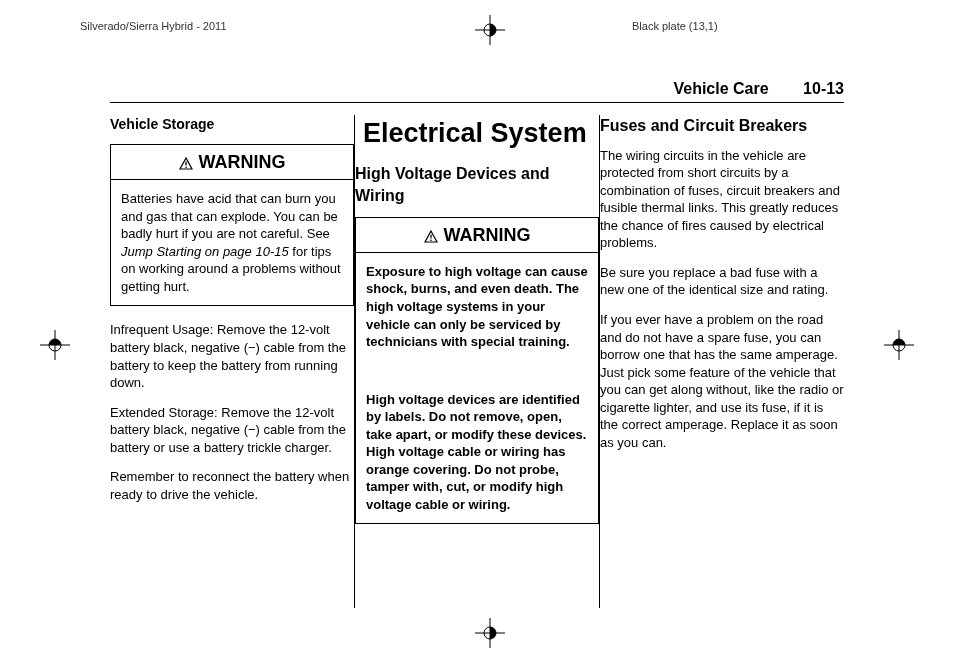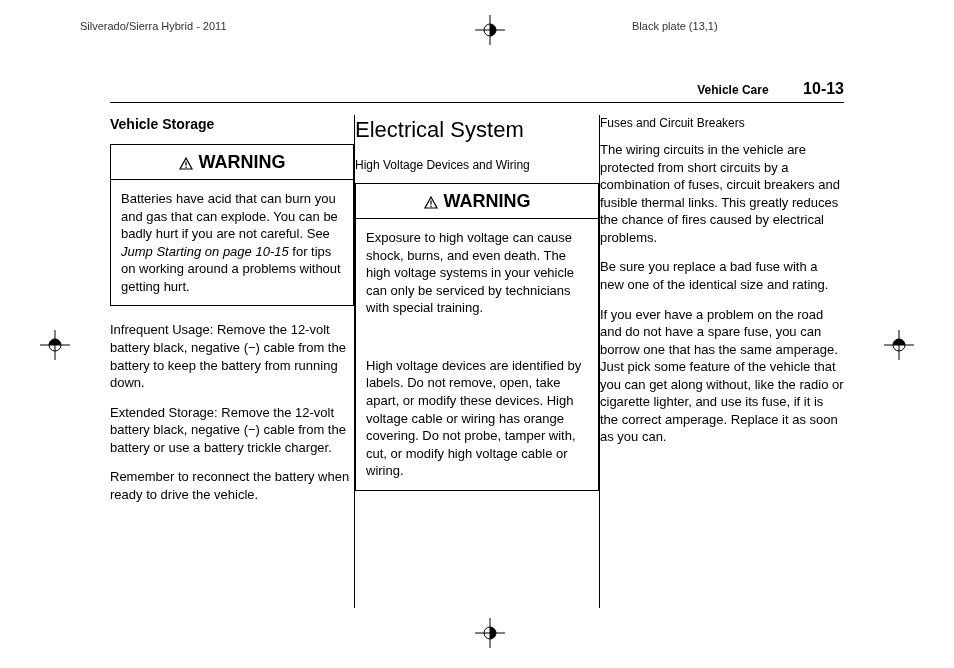--- a/index.html
+++ b/index.html
@@ -73,21 +73,21 @@
       position: absolute;
       top: 80px;
       left: 110px;
       right: 110px;
       border-bottom: 1.5px solid #000;
       padding-bottom: 4px;
       text-align: right;
     }
     .section-title {
       font-weight: bold;
-      font-size: 12px;
+      font-size: 16px;
       margin-right: 30px;
     }
     .section-number {
       font-weight: bold;
       font-size: 16px;
     }
     .content-area {
       position: absolute;
       top: 115px;
       left: 110px;
@@ -104,27 +104,28 @@
       width: 1px;
       background: #000;
       margin: 0;
     }
     .subsection-heading {
       font-weight: bold;
       font-size: 14px;
       margin-bottom: 10px;
     }
     .main-heading {
-      font-weight: normal;
-      font-size: 22px;
+      font-weight: bold;
+      font-size: 27px;
       margin-bottom: 12px;
+      margin-left: 8px;
     }
     .sub-heading {
-      font-weight: normal;
-      font-size: 12px;
+      font-weight: bold;
+      font-size: 16px;
       margin-bottom: 10px;
     }
     .warning-box {
       border: 1.5px solid #000;
       margin-bottom: 15px;
     }
     .warning-header {
       border-bottom: 1.5px solid #000;
       text-align: center;
       padding: 5px;
@@ -135,20 +136,21 @@
       font-size: 14px;
       margin-right: 2px;
     }
     .warning-body {
       padding: 10px;
       font-size: 13px;
       line-height: 1.35;
     }
     .warning-body p {
       margin-bottom: 8px;
+      font-weight: bold;
     }
     .warning-body p:last-child {
       margin-bottom: 0;
       margin-top: 40px;
     }
     .body-text {
       margin-bottom: 12px;
     }
     .italic {
       font-style: italic;

